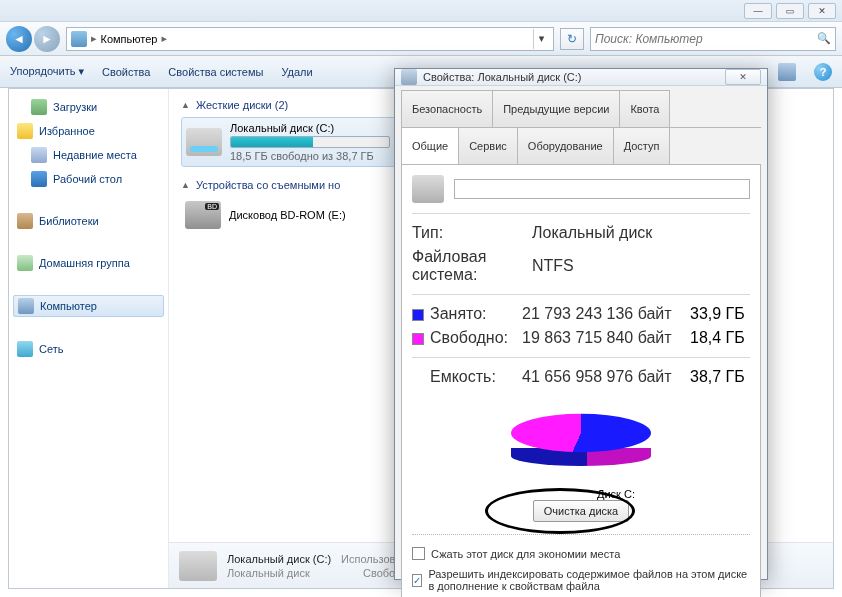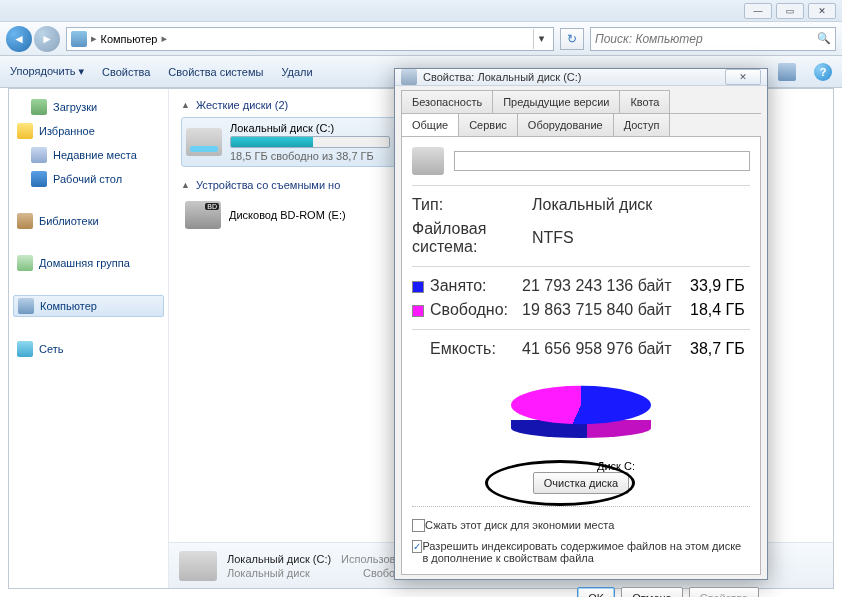--- a/index.html
+++ b/index.html
@@ -67,21 +67,21 @@
 
 
 .dialog { position:absolute; left:394px; top:68px; width:374px; height:512px; background:#f2f2f2; border:1px solid #7a8aa0; box-shadow:0 4px 22px rgba(0,0,0,.35); display:flex; flex-direction:column; }
 .dlg-title { height:36px; background:linear-gradient(#f6f9fc,#e6ecf4); border-bottom:1px solid #cad4e0; display:flex; align-items:center; padding:0 6px; gap:6px; font-size:11px; color:#333; }
 .dlg-title .spacer{flex:1;}
 .dlg-close { width:36px; height:16px; border:1px solid #b4c2d2; background:linear-gradient(#fefefe,#e4ecf4); border-radius:2px; display:flex; align-items:center; justify-content:center; font-size:9px; color:#556; }
 .dlg-ic { width:16px; height:16px; background:linear-gradient(#c8d8e8,#90a8c0); border-radius:2px; }
 
 .tabs { padding:4px 6px 0; }
 .tabrow { display:flex; border-bottom:1px solid #b8b8b8; }
-.tab { padding:5px 10px; font-size:11px; background:linear-gradient(#f4f4f4,#e4e4e4); border:1px solid #b8b8b8; border-bottom:none; margin-right:-1px; color:#333; }
+.tab { padding:12px 10px; font-size:11px; background:linear-gradient(#f4f4f4,#e4e4e4); border:1px solid #b8b8b8; border-bottom:none; margin-right:-1px; color:#333; }
 .tab.active { background:#fff; position:relative; z-index:2; }
 .tabrow2 { margin-top:-1px; }
 
 .tabbody { flex:1; background:#fff; margin:0 6px 6px; border:1px solid #b8b8b8; border-top:none; padding:10px; display:flex; flex-direction:column; gap:8px; position:relative; }
 
 .hdr-row { display:flex; align-items:center; gap:10px; }
 .hdr-ic { width:32px; height:28px; background:linear-gradient(#dcdcdc,#b0b0b0); border-radius:3px; }
 .name-input { flex:1; height:20px; border:1px solid #b0b0b0; background:#fff; padding:0 4px; font-size:11px; }
 
 .sep { height:1px; background:#d8d8d8; margin:2px 0; }
@@ -94,21 +94,21 @@
 .sq.blue { background:#1a1aff; }
 .sq.mag { background:#ff1aff; }
 
 .pie-wrap { display:flex; flex-direction:column; align-items:center; margin-top:4px; }
 .pie { width:140px; height:80px; position:relative; }
 .pieTop { width:140px; height:70px; border-radius:50%; background: conic-gradient(#1a1aff 0deg 194deg, #ff1aff 194deg 360deg); transform:scaleY(0.55); position:absolute; top:0; left:0; }
 .pieSide { position:absolute; left:0; bottom:12px; width:140px; height:18px; background:linear-gradient(90deg,#1414b0 0 54%,#c010c0 54% 100%); border-bottom-left-radius:70px 10px; border-bottom-right-radius:70px 10px; }
 .btn { height:22px; padding:0 10px; background:linear-gradient(#fdfdfd,#e6e6e6); border:1px solid #9a9a9a; border-radius:2px; font-size:11px; color:#222; display:flex; align-items:center; }
 .circle-annot { position:absolute; width:150px; height:46px; border:3px solid #000; border-radius:50%; right:-6px; top:-12px; pointer-events:none; }
 
-.chk-row { display:flex; align-items:flex-start; font-size:11px; color:#333; }
+.chk-row { display:flex; align-items:center; gap:6px; font-size:11px; color:#333; }
 .chk { width:13px; height:13px; border:1px solid #888; background:#fff; display:flex; align-items:center; justify-content:center; font-size:10px; color:#2a70c0; }
 
 .dlg-btns { display:flex; gap:6px; justify-content:flex-end; padding:6px 8px; }
 .btn.primary { border:1px solid #4a8ed0; box-shadow:0 0 0 1px #a8d0f0 inset; }
 .btn.disabled { color:#9a9a9a; }
 
 .dotted-sep { border-top:1px dotted #bbb; margin:4px 0; }
 </style>
 </head>
 <body>

